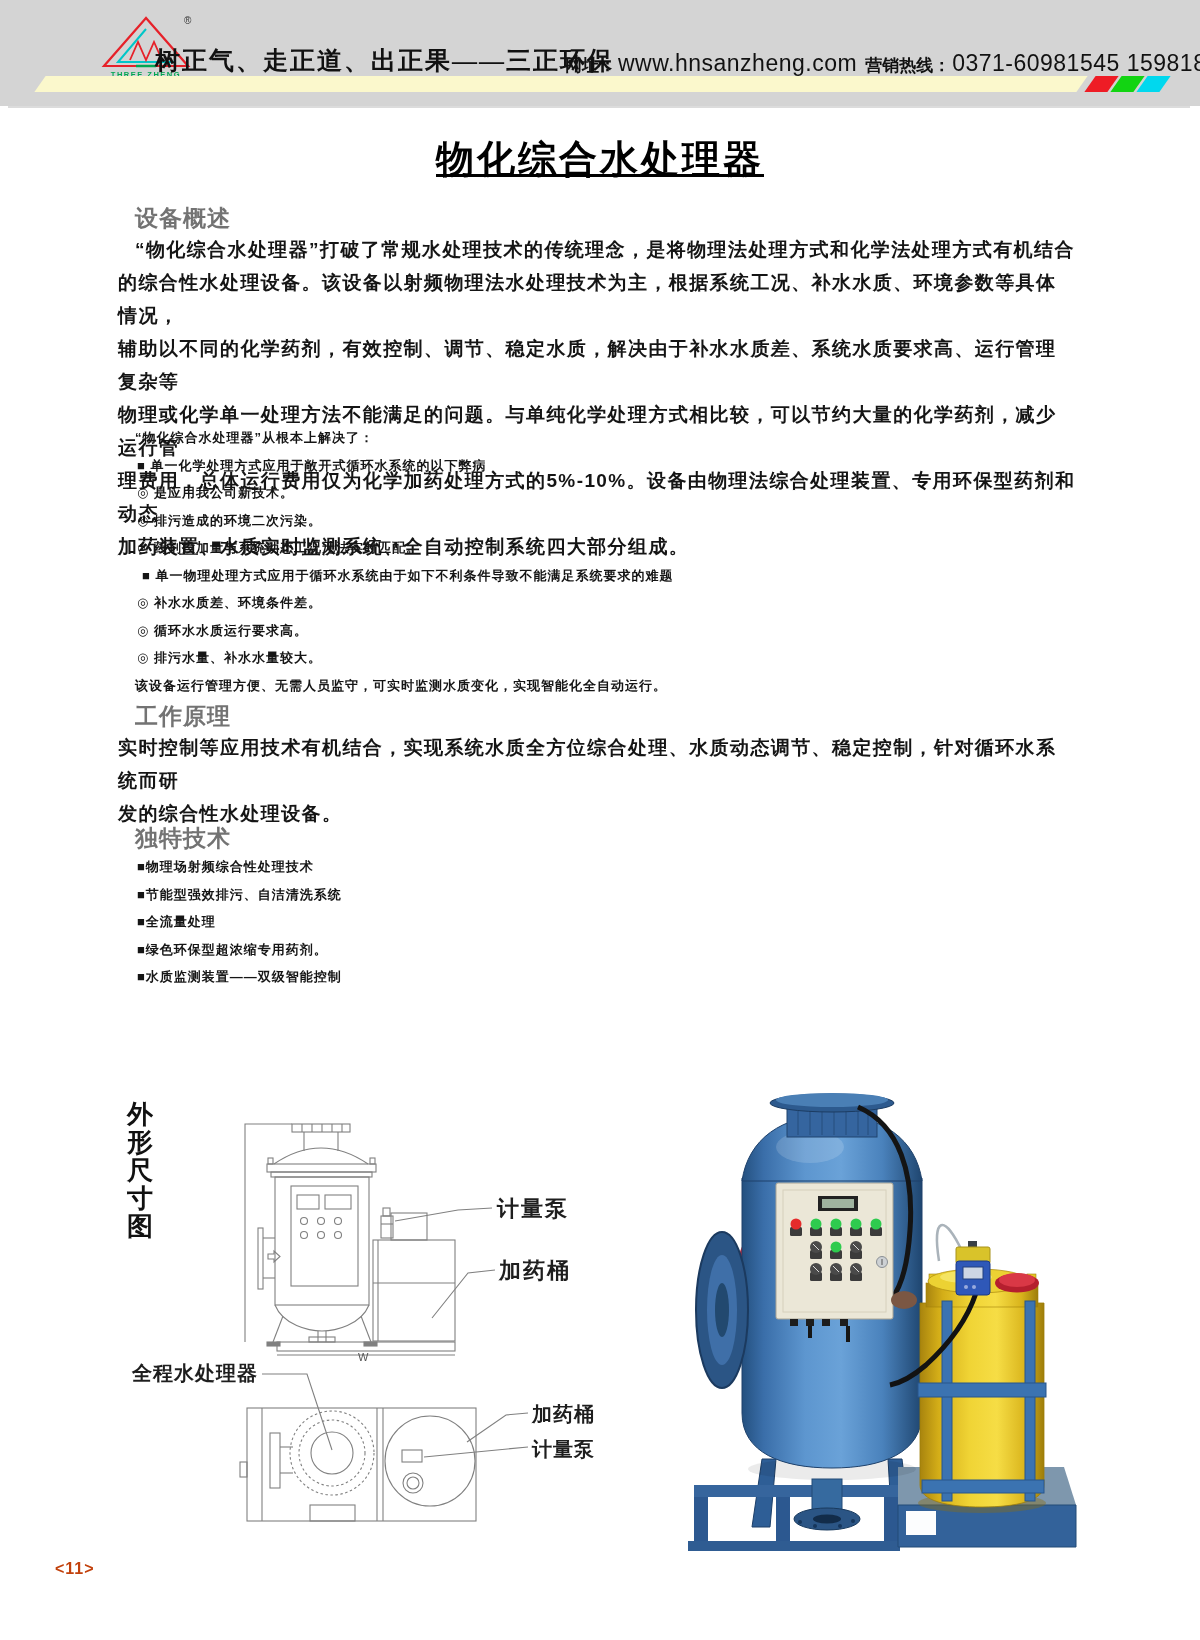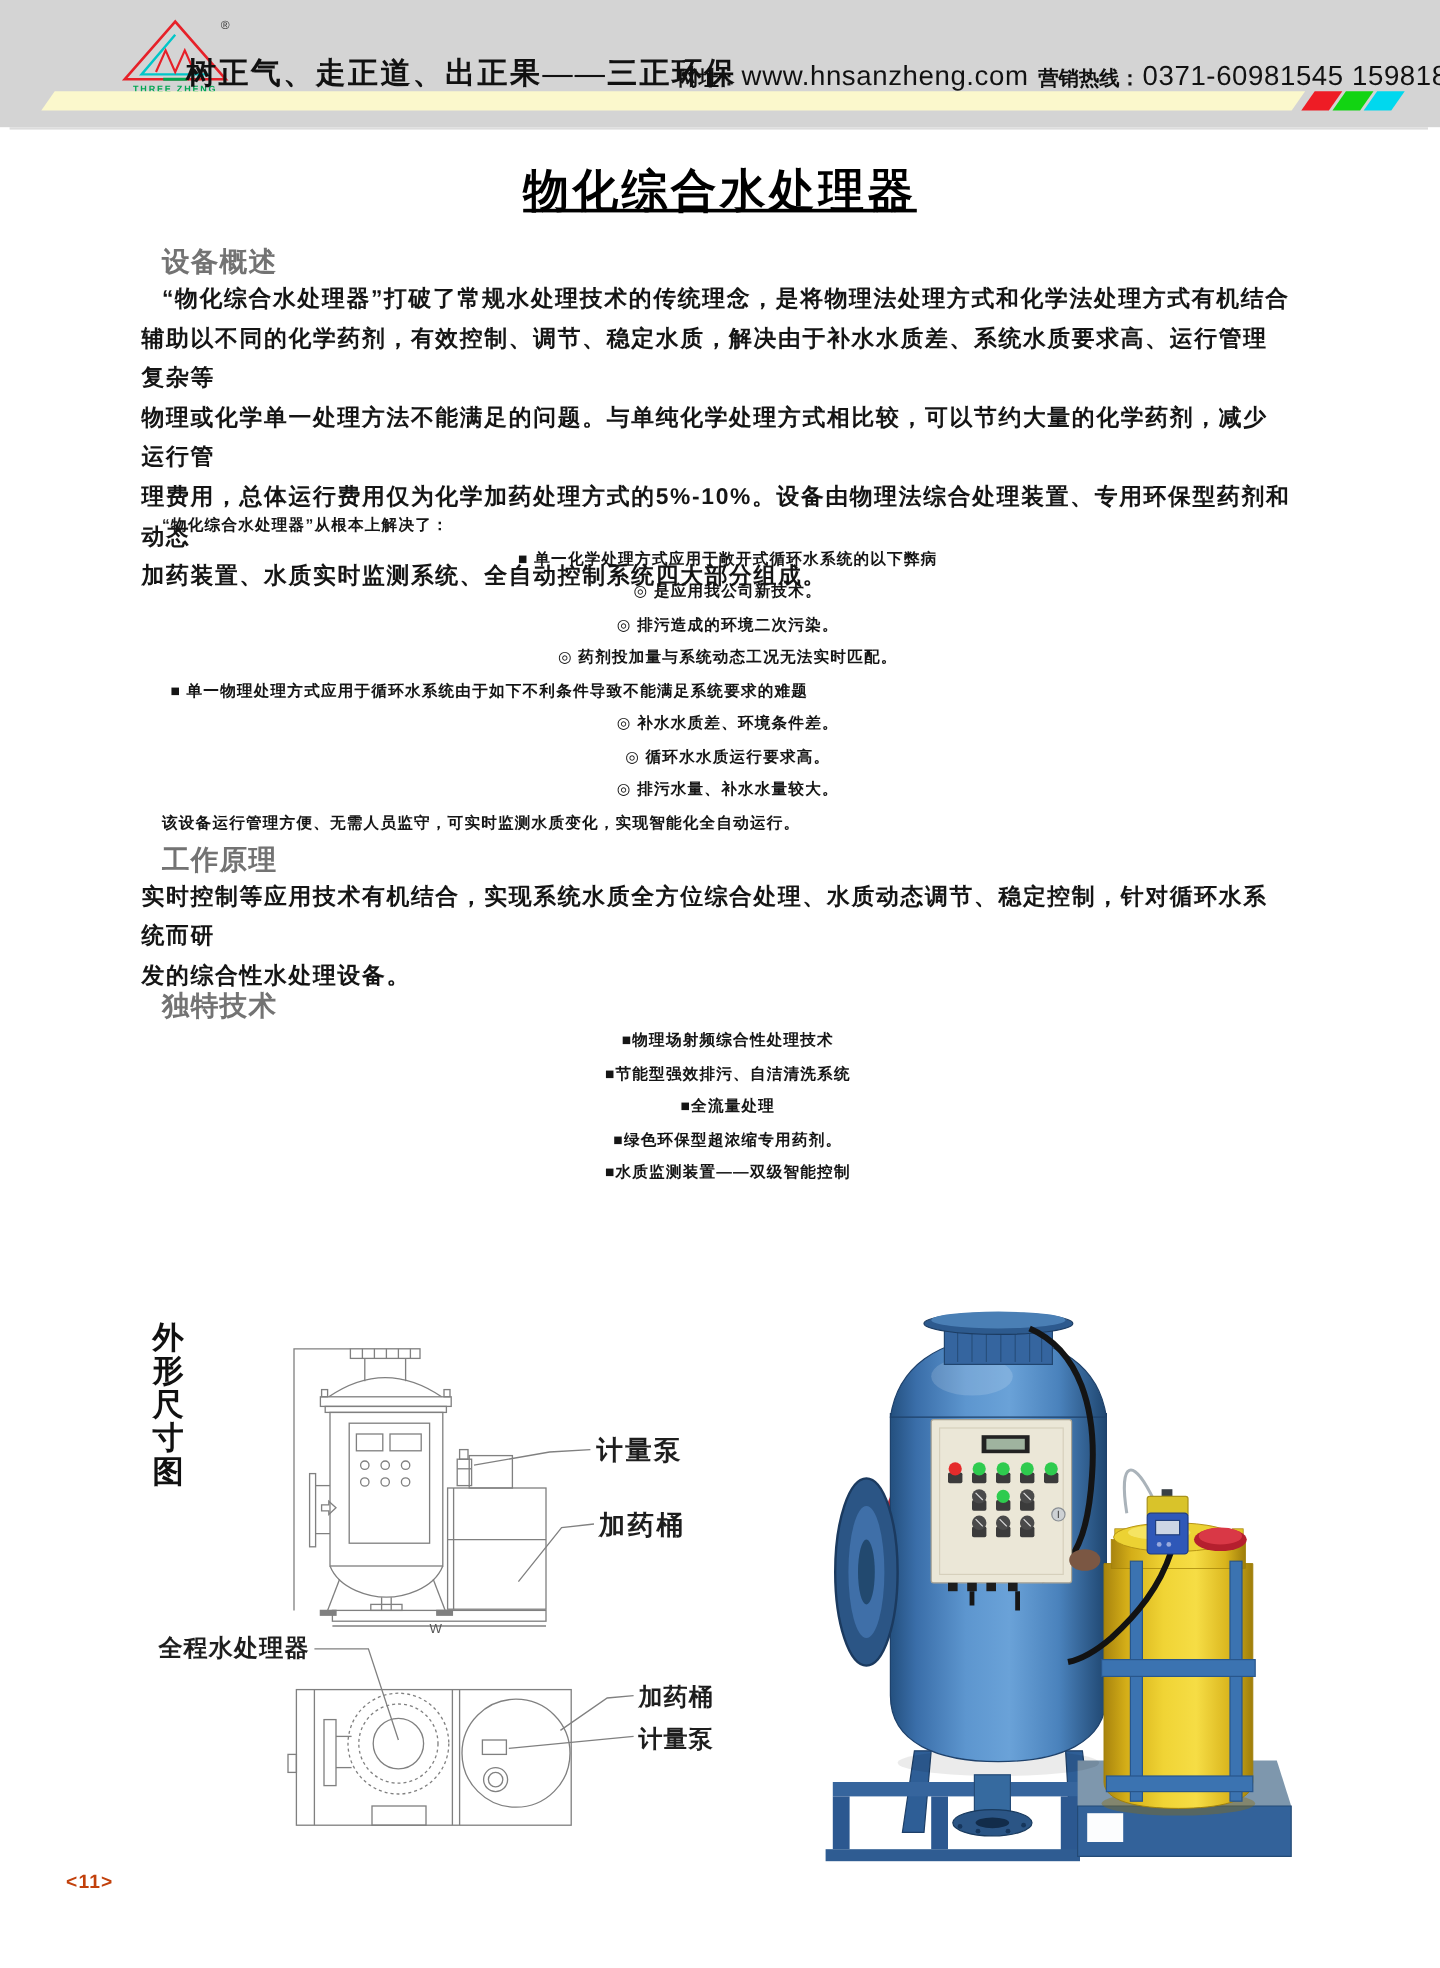--- a/index.html
+++ b/index.html
@@ -20,21 +20,21 @@
   .c-big{font-size:23px;font-weight:500;letter-spacing:0.5px;margin:0 8px 0 2px;}
   
   #content-frame{position:absolute;left:8px;top:106px;width:1182px;height:1530px;border-top:2px solid #dcdcdc;}
   #title{position:absolute;left:0;top:134px;width:1200px;text-align:center;font-size:38px;font-weight:800;letter-spacing:3px;color:#000;text-decoration:underline;}
   .sec-h{position:absolute;left:135px;font-size:23px;font-weight:800;letter-spacing:1px;color:#737373;}
   .tblock{position:absolute;left:118px;width:958px;}
   .lh33{line-height:33px;font-size:19px;font-weight:600;letter-spacing:1.4px;}
   .lh27{line-height:27.5px;font-size:13px;font-weight:600;letter-spacing:1px;}
   .ind{text-indent:17px;}
   .ind2{text-indent:24px;}
-  .bul{text-indent:19px;text-align:center;}
+  .bul{text-indent:19px;}
   
   #vlabel{position:absolute;left:127px;top:1100px;width:30px;font-size:26px;font-weight:800;
           line-height:28px;word-break:break-all;color:#111;}
   .dwg{stroke:#808080;stroke-width:1.1;fill:none;}
   .dlabel{font-family:"Liberation Sans","DejaVu Sans",sans-serif;font-size:22px;font-weight:600;
           letter-spacing:2px;fill:#1e1e1e;}
   .dlabel2{font-family:"Liberation Sans","DejaVu Sans",sans-serif;font-size:20px;font-weight:600;
           letter-spacing:1px;fill:#1e1e1e;}
   .wmark{font-size:11px;fill:#555;font-family:"Liberation Sans",sans-serif;}
   #pagenum{position:absolute;left:55px;top:1560px;font-size:16px;font-weight:600;letter-spacing:1px;color:#c2410c;}
@@ -63,20 +63,21 @@
   <div id="chip-green" class="chip"></div>
   <div id="chip-cyan" class="chip"></div>
 </div>
 <div id="content-frame"></div>
 
 <div id="title">物化综合水处理器</div>
 
 <div class="sec-h" style="top:203px">设备概述</div>
 <div class="tblock lh33" style="top:233px">
   <div class="ind">“物化综合水处理器”打破了常规水处理技术的传统理念，是将物理法处理方式和化学法处理方式有机结合</div>
+  <div>的综合性水处理设备。该设备以射频物理法水处理技术为主，根据系统工况、补水水质、环境参数等具体情况，</div>
   <div>辅助以不同的化学药剂，有效控制、调节、稳定水质，解决由于补水水质差、系统水质要求高、运行管理复杂等</div>
   <div>物理或化学单一处理方法不能满足的问题。与单纯化学处理方式相比较，可以节约大量的化学药剂，减少运行管</div>
   <div>理费用，总体运行费用仅为化学加药处理方式的5%-10%。设备由物理法综合处理装置、专用环保型药剂和动态</div>
   <div>加药装置、水质实时监测系统、全自动控制系统四大部分组成。</div>
 </div>
 <div class="tblock lh27" style="top:424px">
   <div class="ind">“物化综合水处理器”从根本上解决了：</div>
   <div class="bul">■ 单一化学处理方式应用于敞开式循环水系统的以下弊病</div>
   <div class="bul">◎ 是应用我公司新技术。</div>
   <div class="bul">◎ 排污造成的环境二次污染。</div>

